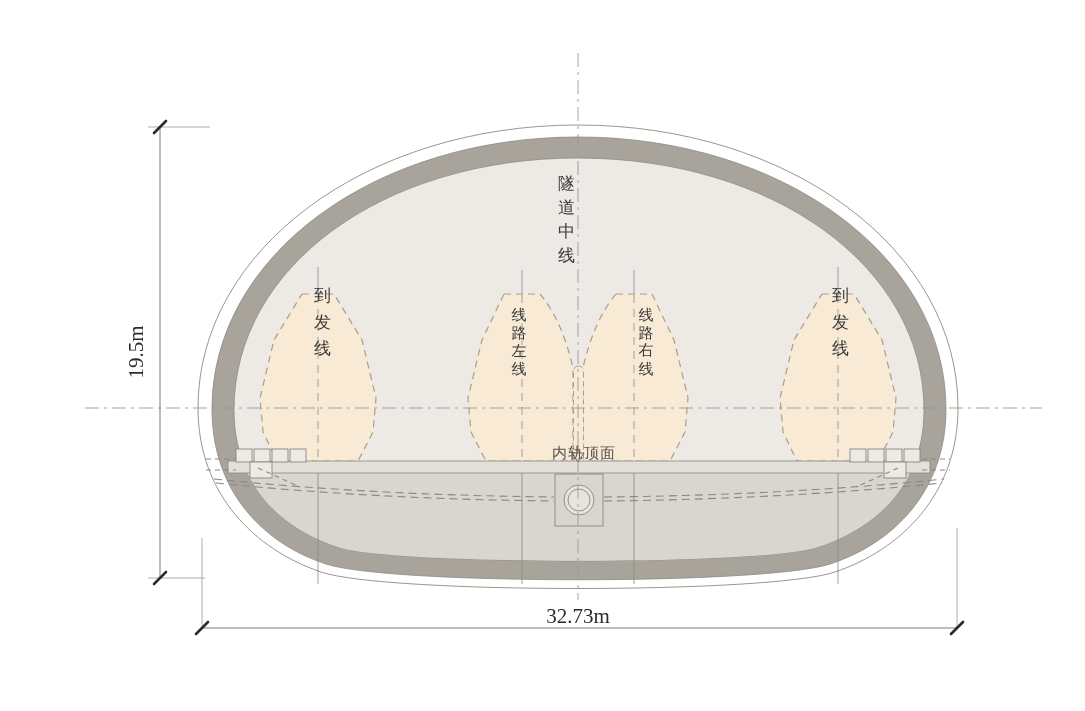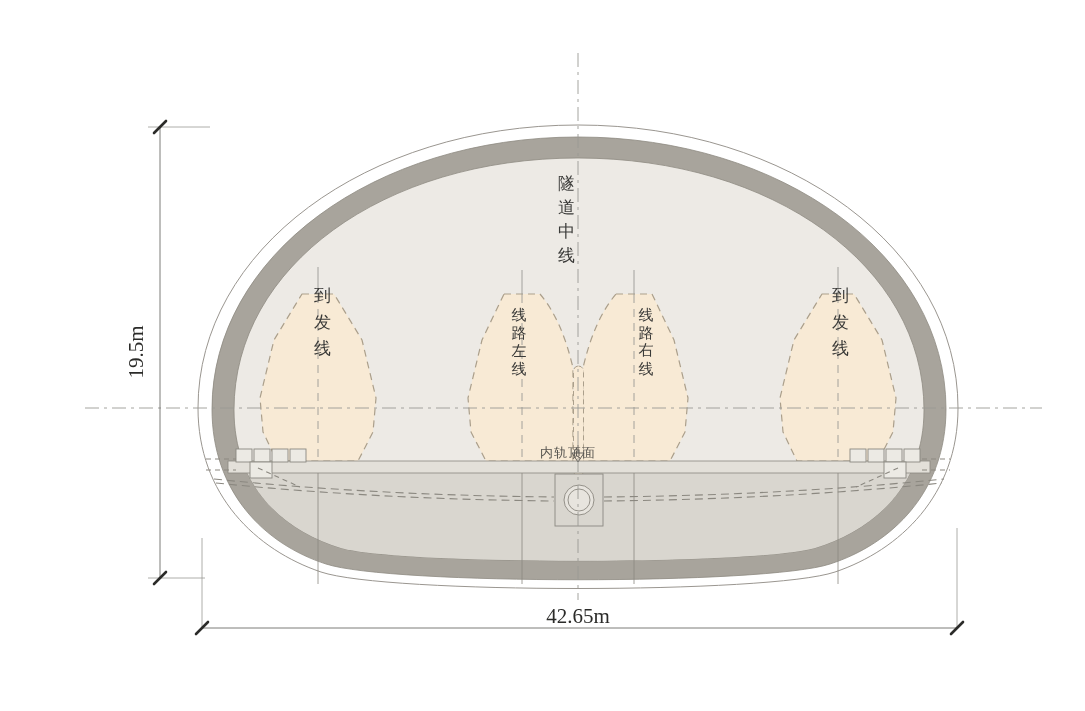--- a/index.html
+++ b/index.html
@@ -36,22 +36,22 @@
   .tick{stroke:#2b2b29;stroke-width:2.6;stroke-linecap:round;}
 
   
   .v-label{position:absolute;writing-mode:vertical-rl;text-orientation:upright;
            color:var(--text-color);white-space:nowrap;}
   .lbl-tunnel-cl{left:555px;top:161px;font-size:17px;letter-spacing:24px;}
   .lbl-df-left{left:311px;top:274px;font-size:17px;letter-spacing:26px;}
   .lbl-df-right{left:829px;top:274px;font-size:17px;letter-spacing:26px;}
   .lbl-line-left{left:509px;top:295px;font-size:15px;letter-spacing:18px;}
   .lbl-line-right{left:636px;top:295px;font-size:15px;letter-spacing:18px;}
-  .lbl-rail{position:absolute;left:540px;top:444px;width:76px;text-align:left;
-            font-size:13px;color:#56544f;letter-spacing:1px;}
+  .lbl-rail{position:absolute;left:540px;top:444px;width:76px;text-align:right;
+            font-size:15px;color:#56544f;letter-spacing:1px;}
   .dim-text{position:absolute;color:#2b2b29;font-size:21px;}
   .dim-h{left:136px;top:352px;transform:translate(-50%,-50%) rotate(-90deg);}
   .dim-w{left:578px;top:616px;transform:translate(-50%,-50%);}
 </style>
 </head>
 <body>
 
 <div class="canvas">
   <svg width="1085" height="711" viewBox="0 0 1085 711">
     <defs>
@@ -136,14 +136,14 @@
     </g>
   </svg>
 
   <div class="v-label lbl-tunnel-cl">隧道中线</div>
   <div class="v-label lbl-df-left">到发线</div>
   <div class="v-label lbl-line-left">线路左线</div>
   <div class="v-label lbl-line-right">线路右线</div>
   <div class="v-label lbl-df-right">到发线</div>
   <div class="lbl-rail">内轨顶面</div>
   <div class="dim-text dim-h">19.5m</div>
-  <div class="dim-text dim-w">42.65m</div>
+  <div class="dim-text dim-w">32.73m</div>
 </div>
 
 </body></html>

